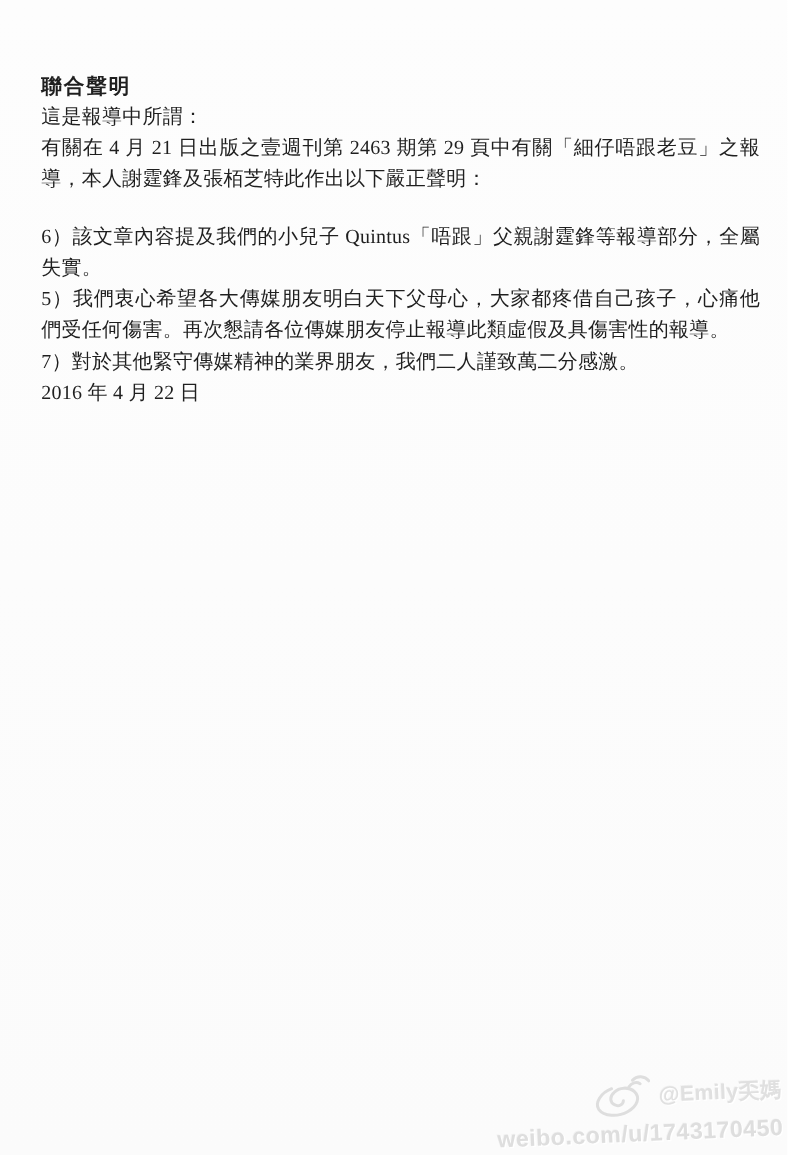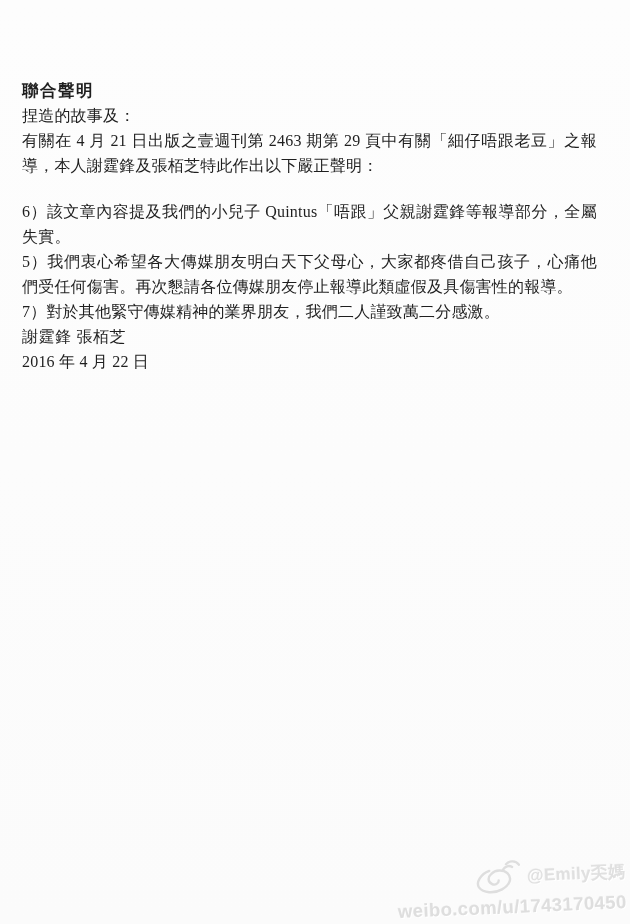--- a/index.html
+++ b/index.html
@@ -6,25 +6,24 @@
   body{
     width:630px;height:924px;overflow:hidden;
     background:#ffffff;
     font-family:"Liberation Serif","DejaVu Serif",serif;
   }
   .page{
     position:relative;width:630px;height:924px;
     background:linear-gradient(180deg,#fdfdfd 0%,#fbfbfb 100%);
   }
   .doc{
-    position:absolute;left:22px;top:56px;width:575px;
+    position:absolute;left:33px;top:56px;width:575px;
     color:#1f1f1f;font-size:16px;line-height:25px;
     text-align:justify;letter-spacing:.2px;
     filter:blur(.25px);
-    margin-top:22px;
   }
   .doc p{margin:0;}
   .title{
     font-weight:700;font-size:16.5px;letter-spacing:1.5px;
     margin:0 0 0 203px;text-align:left;width:fit-content;
   }
   .salutation{margin-top:27px;}
   .intro{margin-top:20px;}
   .points{margin-top:21px;}
   .closing{margin-top:28px;}
@@ -51,30 +50,29 @@
   }
   .wm-logo{display:block;}
 </style>
 </head>
 <body>
 
 <div class="page">
 
   <div class="doc">
     <p class="title">聯合聲明</p>
-    <p class="salutation">捏造的故事及：</p>
+    <p class="salutation">這是報導中所謂：</p>
     <p class="intro">有關在 4 月 21 日出版之壹週刊第 2463 期第 29 頁中有關「細仔唔跟老豆」之報導，本人謝霆鋒及張栢芝特此作出以下嚴正聲明：</p>
 
     <div class="points">
       <p>6）該文章內容提及我們的小兒子 Quintus「唔跟」父親謝霆鋒等報導部分，全屬失實。</p>
       <p>5）我們衷心希望各大傳媒朋友明白天下父母心，大家都疼借自己孩子，心痛他們受任何傷害。再次懇請各位傳媒朋友停止報導此類虛假及具傷害性的報導。</p>
       <p>7）對於其他緊守傳媒精神的業界朋友，我們二人謹致萬二分感激。</p>
     </div>
 
-    <p class="signature">謝霆鋒 張栢芝</p>
     <p class="date">2016 年 4 月 22 日</p>
   </div>
 
   <div class="watermark">
     <div class="wm-row">
       <svg class="wm-logo" width="46" height="38" viewBox="0 0 46 38" aria-hidden="true">
         <g fill="none" stroke="#dedede" stroke-width="2.4" stroke-linecap="round">
           <path d="M15 13 C6 16 1 24 4 29 C8 35 19 36 27 32 C35 28 38 21 33 16 C29 12 21 12 17 16 C13 19 13 24 17 26 C20 28 24 26 24 23"></path>
           <path d="M29 12 C31 9 35 8 38 10"></path>
           <path d="M32 7 C36 3 42 4 45 8"></path>

